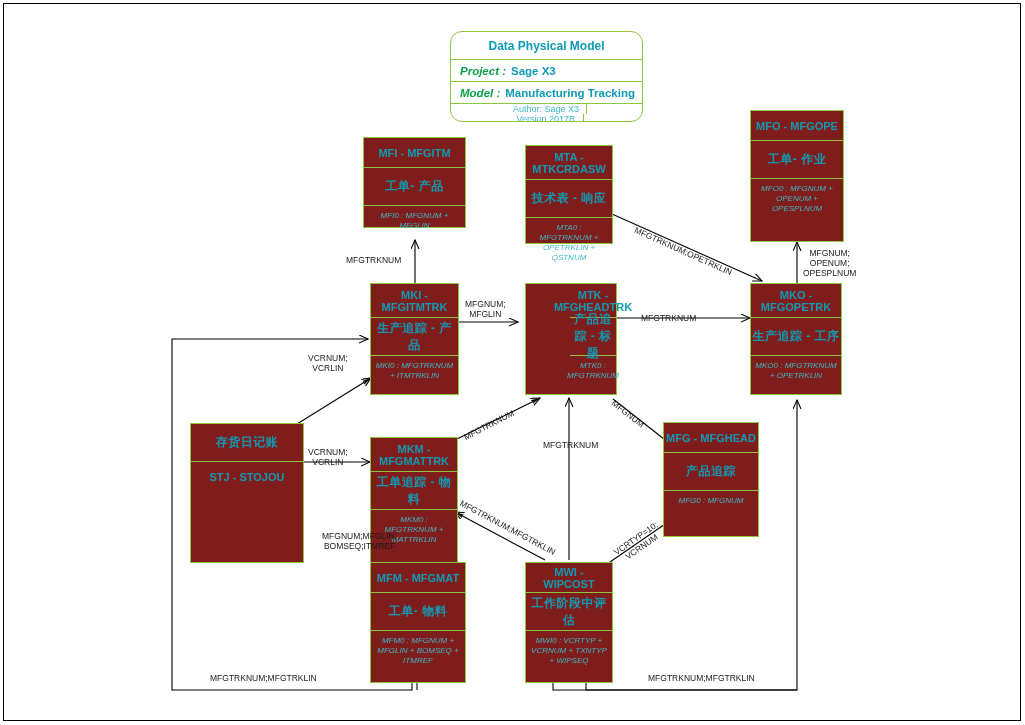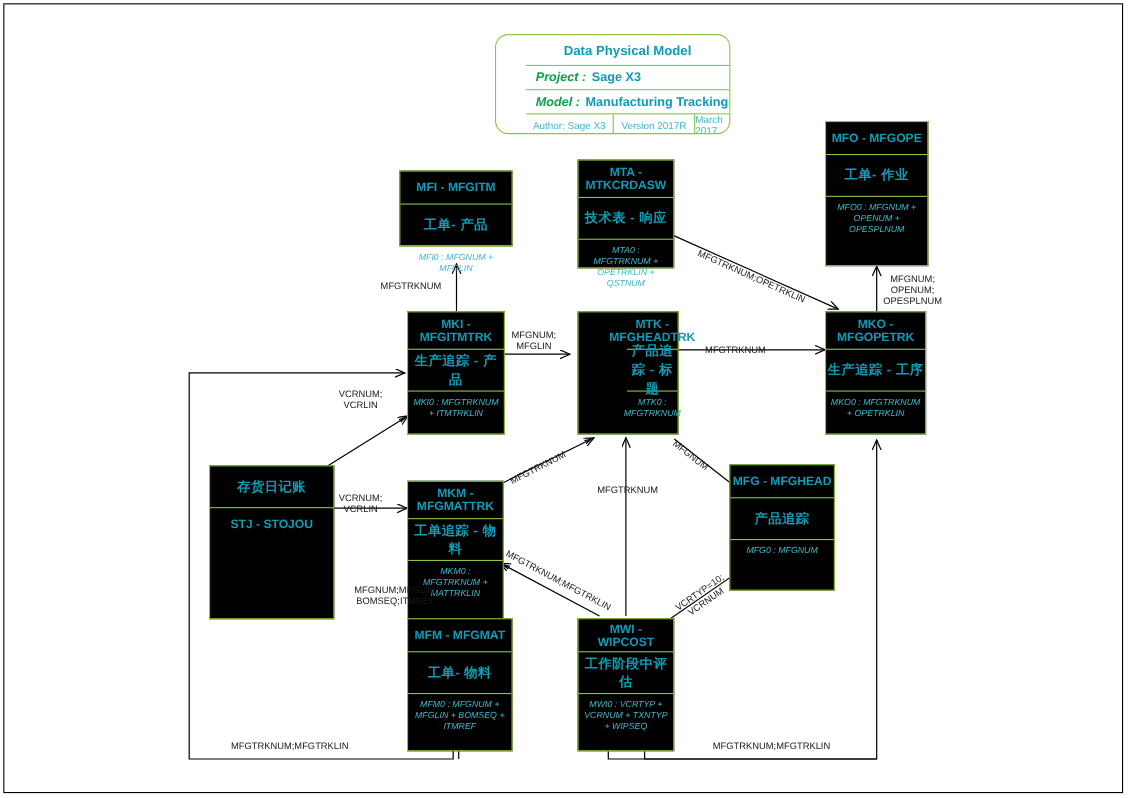--- a/index.html
+++ b/index.html
@@ -1,33 +1,33 @@
 <!DOCTYPE html>
 <html><head>
 <meta charset="utf-8">
 <style>
   html,body{margin:0;padding:0;background:#ffffff;}
   body{font-family:"Liberation Sans",sans-serif;}
   #canvas{position:relative;width:1025px;height:725px;background:#ffffff;overflow:hidden;}
   #frame{position:absolute;left:3px;top:3px;width:1018px;height:718px;border:1px solid #000;box-sizing:border-box;}
 
   
-  .entity{position:absolute;box-sizing:border-box;border:1px solid #8cc63e;background:#000000;z-index:5;}
+  .entity{position:absolute;box-sizing:border-box;border:1px solid #8cc63e;background:#7f1d1d;z-index:5;}
   .entity .row{box-sizing:border-box;border-bottom:1px solid #8cc63e;display:flex;align-items:center;justify-content:center;text-align:center;}
   .entity .row:last-child{border-bottom:none;}
   .e-title{height:30px;color:#0f9bb5;font-weight:bold;font-size:11px;line-height:12px;padding:0 2px;}
   .e-title.two{height:34px;}
   .e-desc{height:38px;color:#0f9bb5;font-weight:bold;font-size:12px;letter-spacing:.5px;}
   .e-keys{color:#3fb8c8;font-size:8px;line-height:10px;padding:5px 4px 0 4px;align-items:flex-start !important;font-style:italic;}
 
   
-  #titlecard{position:absolute;left:450px;top:31px;width:214px;height:91px;box-sizing:border-box;
-     border:1px solid #8cc63e;border-radius:12px;background:#fff;z-index:6;overflow:hidden;padding-left:27px;}
+  #titlecard{position:absolute;left:450px;top:31px;width:193px;height:91px;box-sizing:border-box;
+     border:1px solid #8cc63e;border-radius:12px;background:#fff;z-index:6;overflow:hidden;}
   #titlecard .tc-row{box-sizing:border-box;border-bottom:1px solid #8cc63e;display:flex;align-items:center;}
-  #titlecard .tc-row:last-child{border-bottom:none;}
+  #titlecard .tc-row:last-child{border-bottom:none;flex-direction:column;}
   .tc-h{height:28px;justify-content:center;color:#0f9bb5;font-weight:bold;font-size:12px;}
   .tc-p{height:22px;padding-left:9px;font-weight:bold;font-size:11.5px;}
   .tc-p .k{color:#0aa14b;font-style:italic;}
   .tc-p .v{color:#0f9bb5;}
   .tc-foot{height:20px;padding:0;}
   .tc-foot .cell{box-sizing:border-box;display:flex;align-items:center;justify-content:center;height:100%;
      color:#3fb8c8;font-size:9px;border-right:1px solid #8cc63e;}
   .tc-foot .cell:last-child{border-right:none;}
   .tc-foot .c1{width:80px;}
   .tc-foot .c2{width:74px;}
@@ -101,21 +101,21 @@
       <span class="k">Model   :</span>
       <span class="v" style="margin-left:5px">Manufacturing Tracking</span>
     </div>
     <div class="tc-row tc-foot">
       <div class="cell c1">Author: Sage X3</div>
       <div class="cell c2">Version 2017R</div>
       <div class="cell c3">March 2017</div>
     </div>
   </div>
 
-  <div class="entity" style="left:363px;top:155px;width:103px;height:69px;">
+  <div class="entity" style="left:363px;top:137px;width:103px;height:91px;">
     <div class="row e-title">MFI - MFGITM</div>
     <div class="row e-desc">工单- 产品</div>
     <div class="row e-keys">MFI0 : MFGNUM + MFGLIN</div>
   </div>
 
   <div class="entity" style="left:525px;top:145px;width:88px;height:99px;">
     <div class="row e-title two">MTA - MTKCRDASW</div>
     <div class="row e-desc">技术表 - 响应</div>
     <div class="row e-keys">MTA0 : MFGTRKNUM + OPETRKLIN + QSTNUM</div>
   </div>

